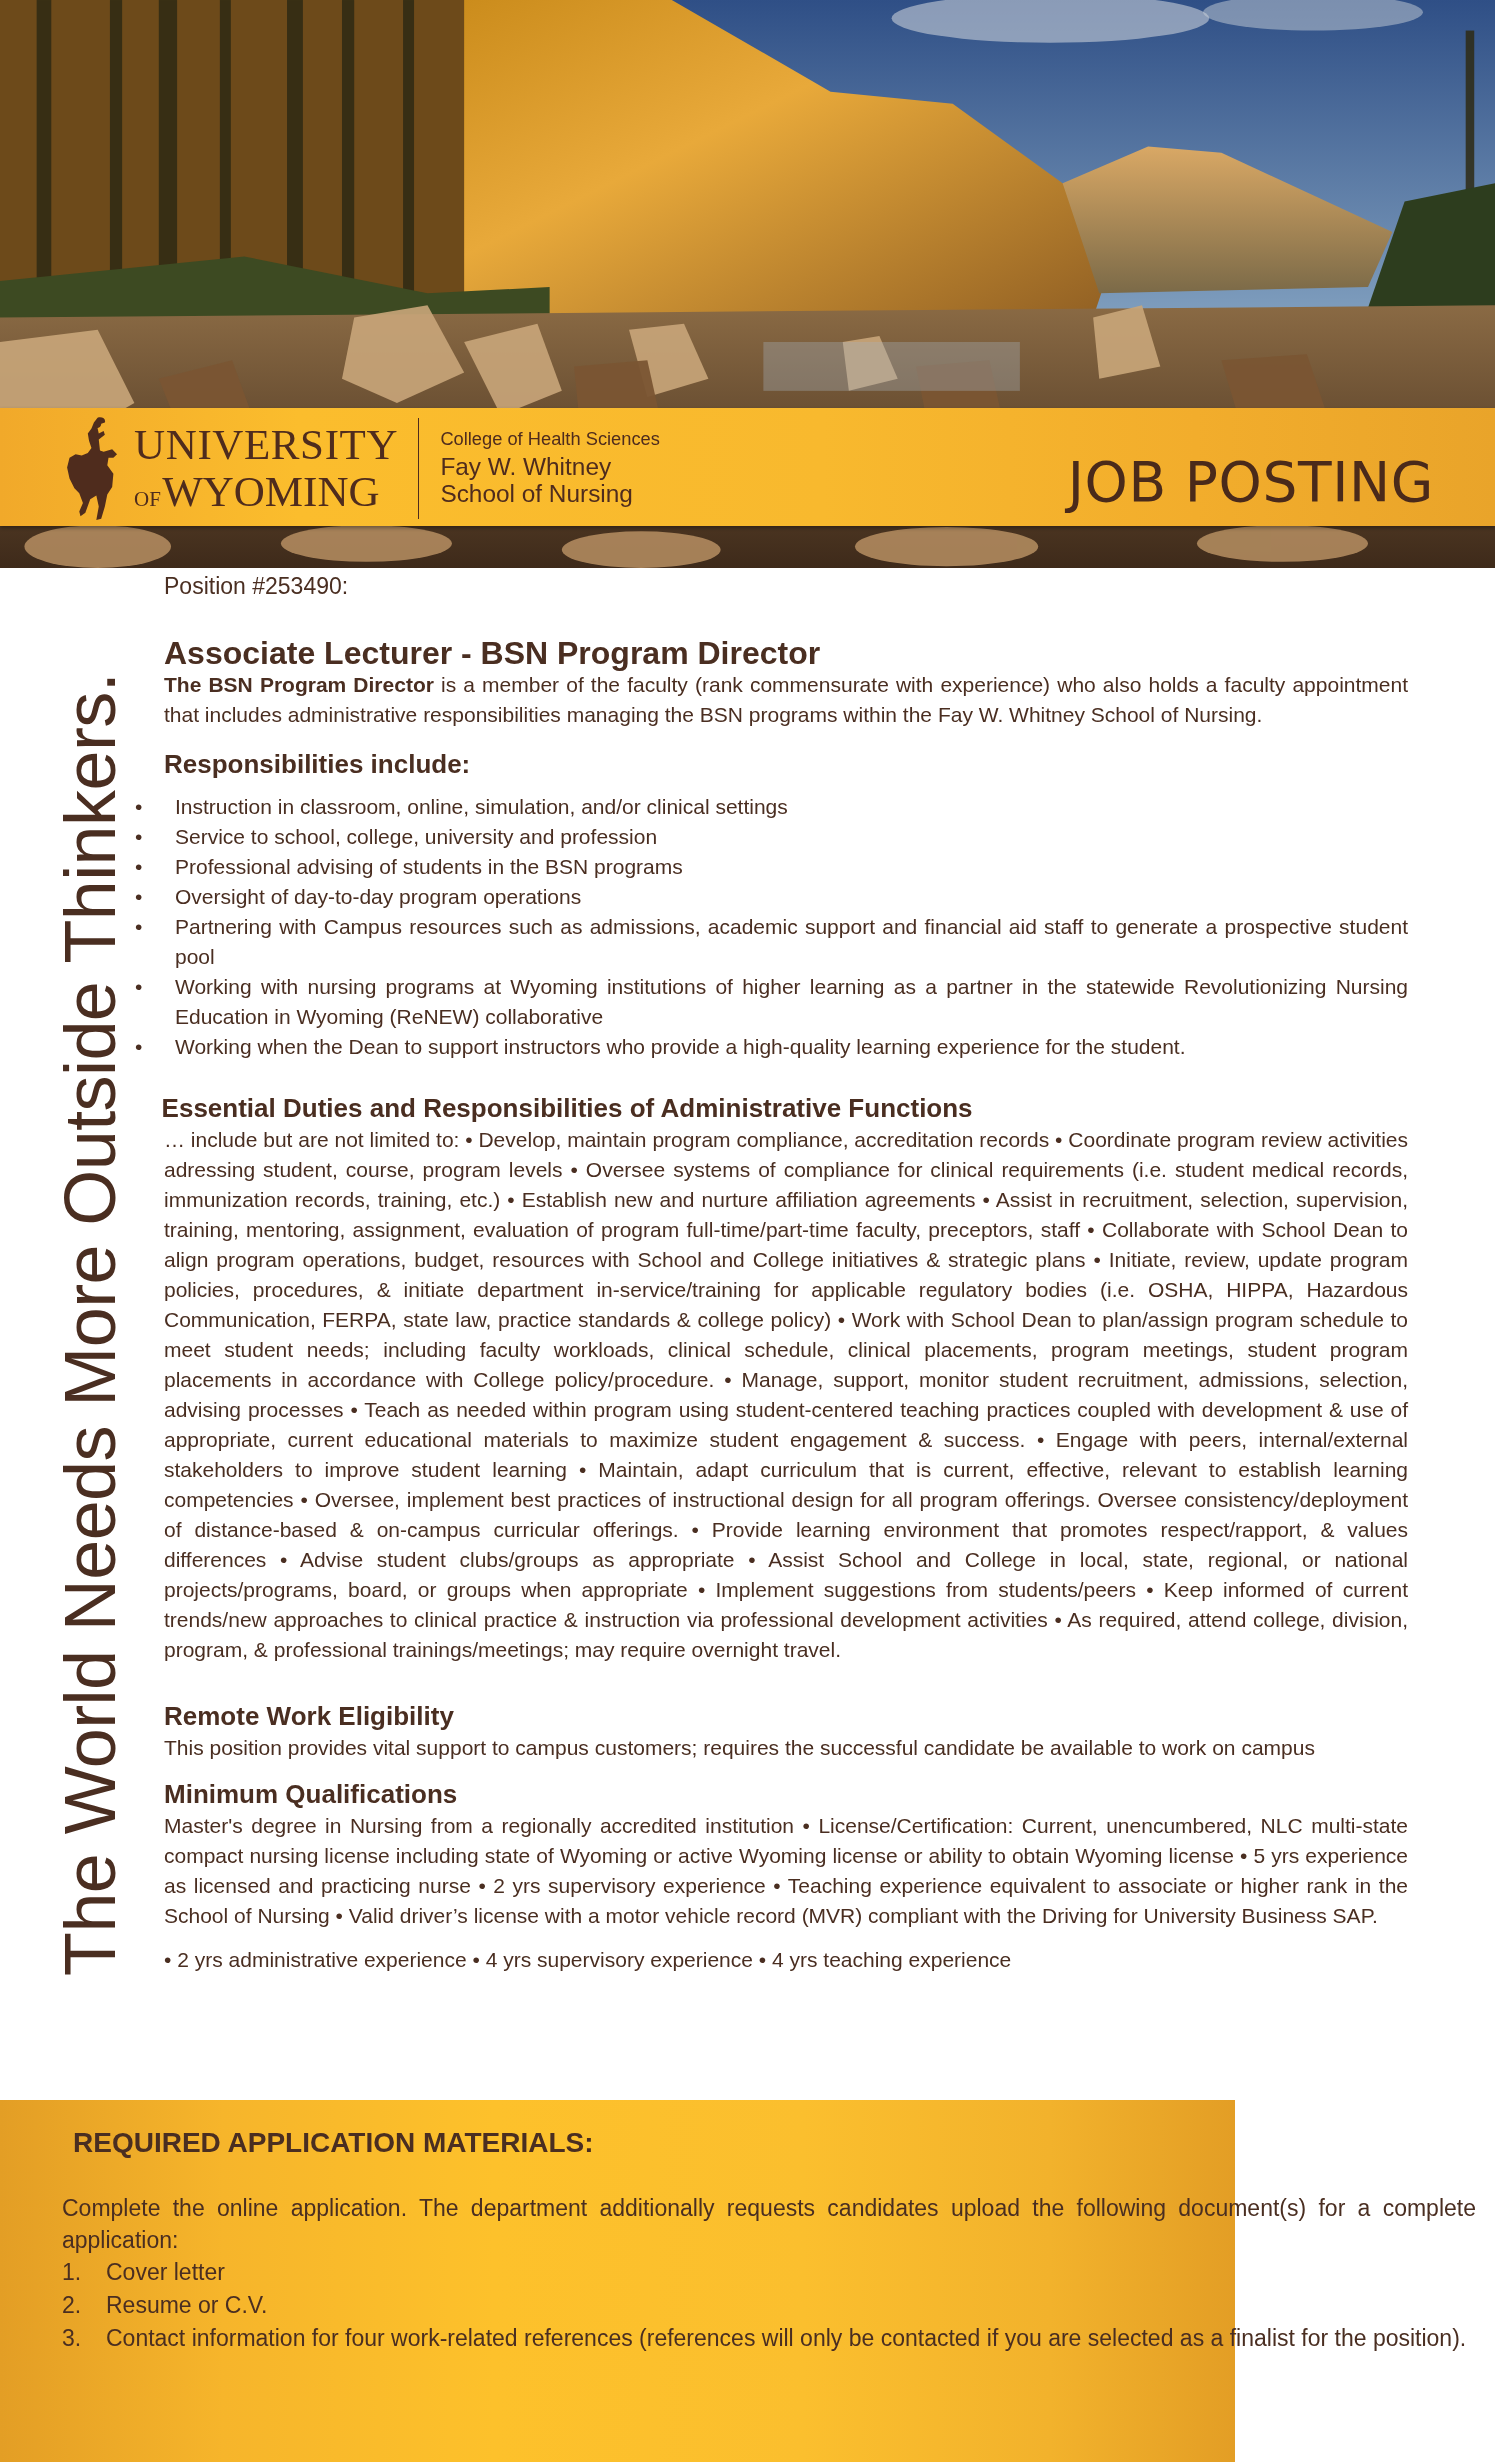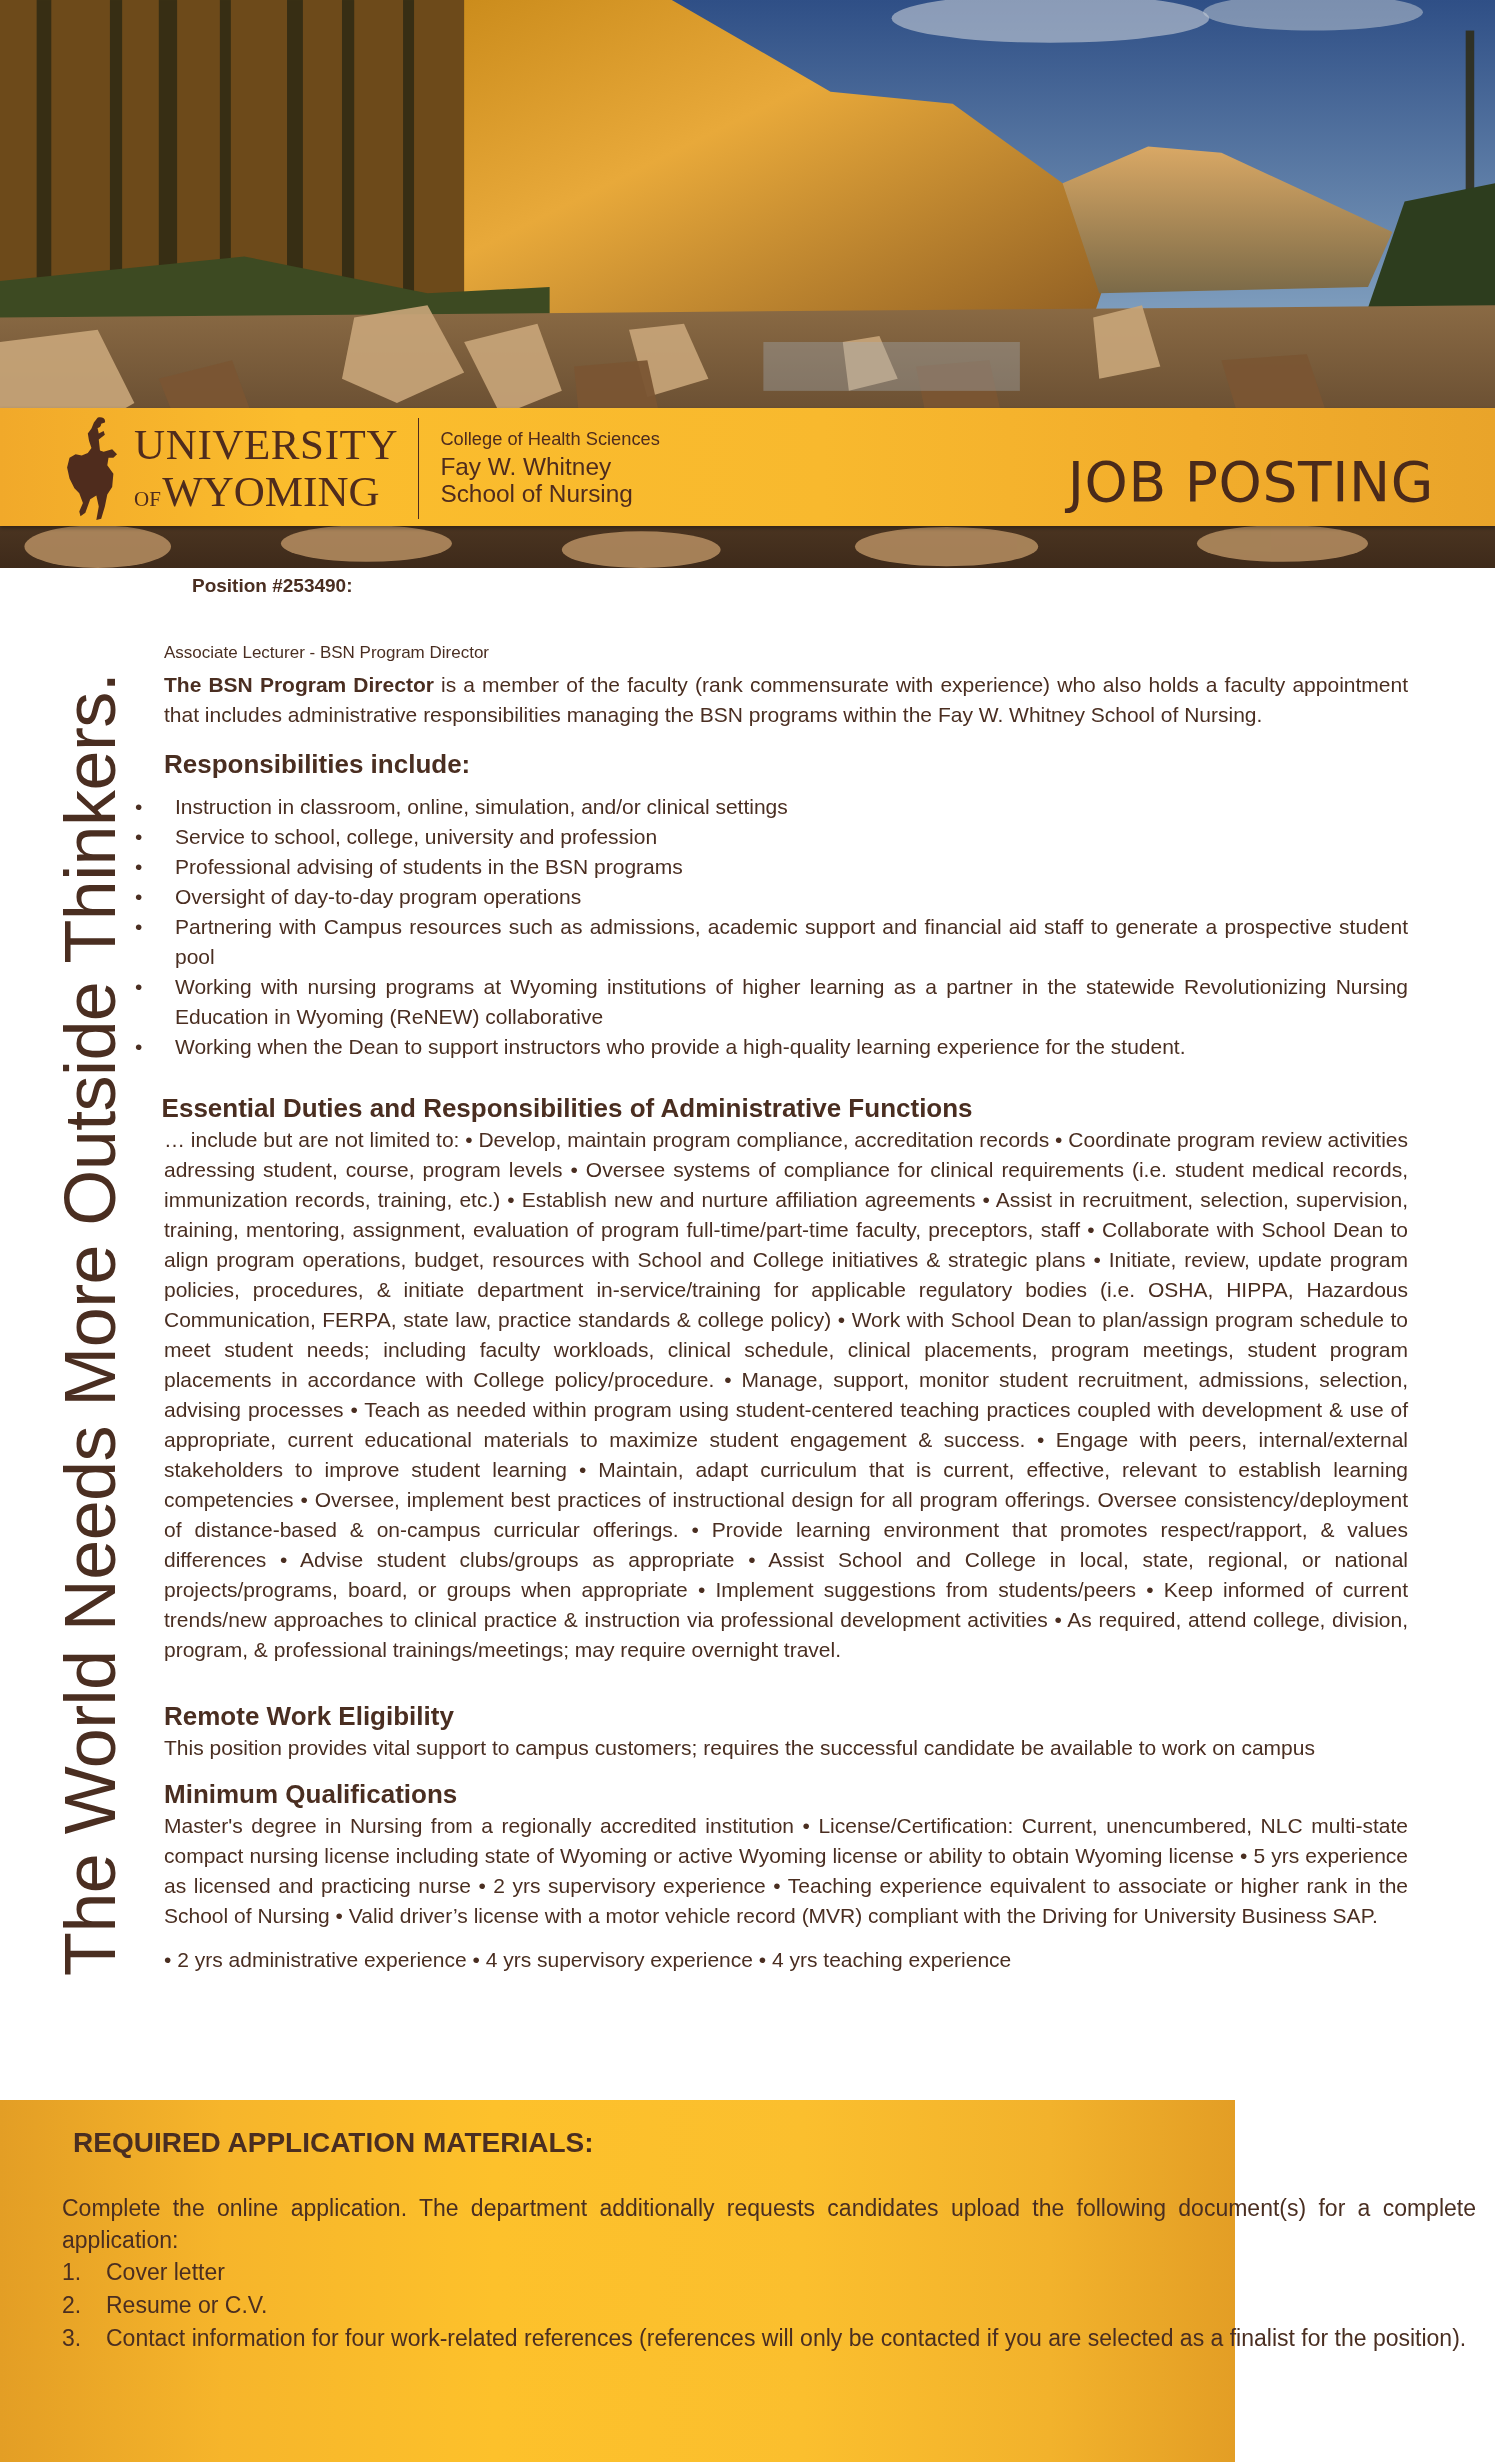--- a/index.html
+++ b/index.html
@@ -36,22 +36,22 @@
 
     
     .tagline {
       position: absolute; left: 49px; top: 1976px; transform-origin: 0 0; transform: rotate(-90deg);
       white-space: nowrap; font-size: 72px; color: #4a2e21; letter-spacing: -0.6px;
       font-family: "Liberation Sans", sans-serif;
     }
 
     
     .content { position: absolute; left: 164px; top: 571px; width: 1244px; font-size: 21px; line-height: 30px; color: #4a2e21; }
-    .h-position { font-weight: bold; font-size: 19px; margin-top: 0px; height: 34px; margin-left: 28px; }
-    .h-title { font-weight: normal; font-size: 17px; margin-top: 30.5px; line-height: 34px; }
+    .h-position { font-weight: normal; font-size: 23px; margin-top: 0px; height: 34px; }
+    .h-title { font-weight: bold; font-size: 32px; margin-top: 30.5px; line-height: 34px; }
     .para { text-align: justify; }
     .para b { font-weight: bold; }
     .h-section { font-weight: bold; font-size: 26px; line-height: 34px; margin-top: 17px; }
     .resp-list { list-style: none; margin-top: 11px; margin-left: -34px; }
     .resp-list li { position: relative; padding-left: 45px; text-align: justify; }
     .resp-list li .bullet { position: absolute; left: 4.9px; top: 0; }
     .h-essential { font-weight: bold; font-size: 26px; line-height: 34px; margin-top: 29px; margin-left: -2.4px; }
     .h-remote { margin-top: 34px; }
     .h-min { margin-top: 14.7px; }
     .bullets-line { margin-top: 13.4px; }

